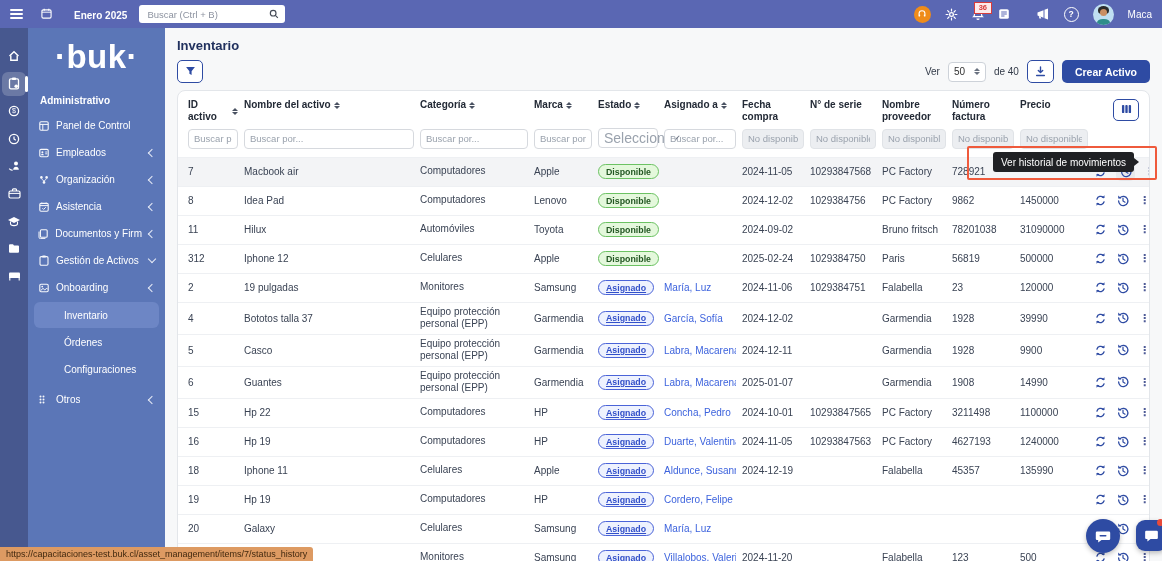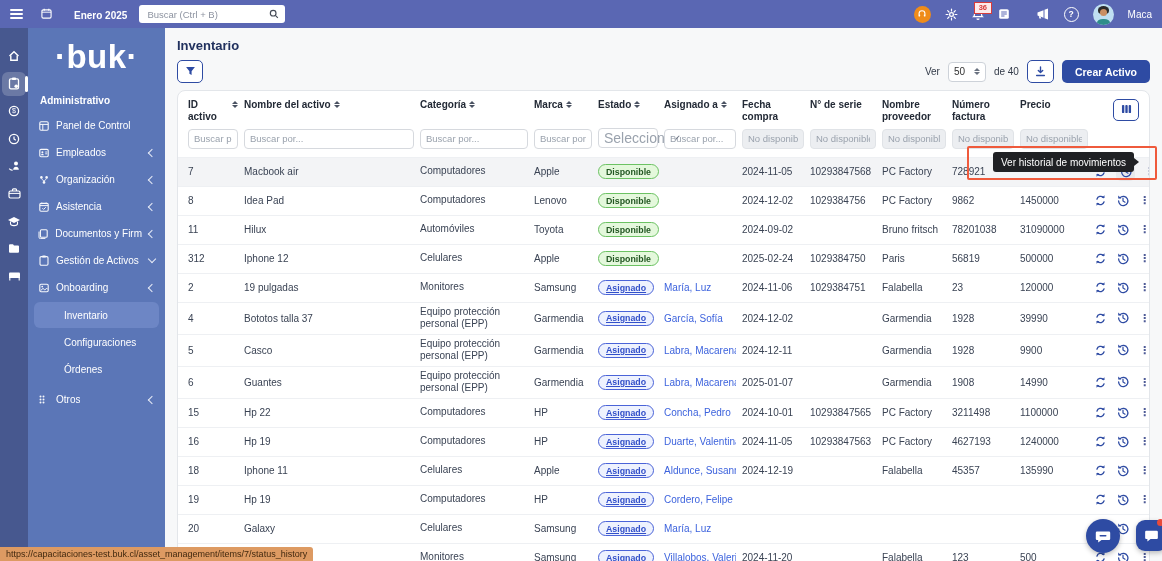--- a/index.html
+++ b/index.html
@@ -56,21 +56,21 @@
   .stepper i{width:0;height:0;border-left:3px solid transparent;border-right:3px solid transparent;}
   .stepper .up{border-bottom:3.5px solid #6a7280;}
   .stepper .dn{border-top:3.5px solid #6a7280;}
   .dl-btn{width:25px;height:21px;border:1.5px solid #2e4ba3;border-radius:5px;background:#fff;display:flex;align-items:center;justify-content:center;cursor:pointer;}
   .create-btn{height:23px;background:#2e4ba3;color:#fff;border:none;border-radius:5px;font-size:10.5px;font-weight:700;padding:0 13px;cursor:pointer;font-family:inherit;}
 
   
   .card{margin:0 12px;background:#fff;border:1px solid #e3e6ea;border-radius:8px;overflow:hidden;}
   .grid{display:grid;grid-template-columns:50px 170px 108px 58px 60px 72px 62px 66px 64px 62px 68px 1fr;column-gap:6px;padding:0 10px;align-items:center;box-sizing:border-box;}
   .thead{padding-top:8px;padding-bottom:2px;align-items:start;}
-  .th{font-size:10px;font-weight:700;color:#232a36;display:flex;align-items:flex-start;line-height:1.15;}
+  .th{font-size:10px;font-weight:700;color:#232a36;display:flex;align-items:center;line-height:1.15;}
   .th .txt{display:inline;}
   .sort{display:inline-flex;flex-direction:column;gap:1px;margin-left:3px;margin-top:2px;flex:none;}
   .sort i{width:0;height:0;border-left:3px solid transparent;border-right:3px solid transparent;}
   .sort .up{border-bottom:3.5px solid #4a5262;}
   .sort .dn{border-top:3.5px solid #4a5262;}
   .cols-btn{width:24px;height:20px;border:1.5px solid #2e4ba3;border-radius:5px;background:#fff;display:flex;align-items:center;justify-content:center;margin-left:auto;cursor:pointer;}
   .tfilters{padding-top:4px;padding-bottom:8px;}
   .finput{width:100%;height:20px;border:1px solid #d6d9de;border-radius:4px;font-size:9.5px;padding:0 5px;box-sizing:border-box;color:#333;background:#fff;font-family:inherit;outline:none;}
   .finput::placeholder{color:#9aa2ad;}
   .finput:disabled{background:#eceef1;border-color:#e0e3e7;}
@@ -315,24 +315,24 @@
           </svg>
         </span>
       <span class="lbl">Onboarding</span>
       <span class="chev"></span>
     </div>
 
     <div class="submenu-item active">
       <span>Inventario</span>
     </div>
     <div class="submenu-item">
+      <span>Órdenes</span>
+    </div>
+    <div class="submenu-item">
       <span>Configuraciones</span>
-    </div>
-    <div class="submenu-item">
-      <span>Órdenes</span>
     </div>
 
     <div class="menu-item" style="margin-top:4px">
       <span class="mi-icon">
           <svg width="9" height="9" viewBox="0 0 9 9">
             <circle cx="1.5" cy="1.5" r="1" fill="#fff"></circle>
             <circle cx="4.5" cy="1.5" r="1" fill="#fff"></circle>
             <circle cx="1.5" cy="4.5" r="1" fill="#fff"></circle>
             <circle cx="4.5" cy="4.5" r="1" fill="#fff"></circle>
             <circle cx="1.5" cy="7.5" r="1" fill="#fff"></circle>

